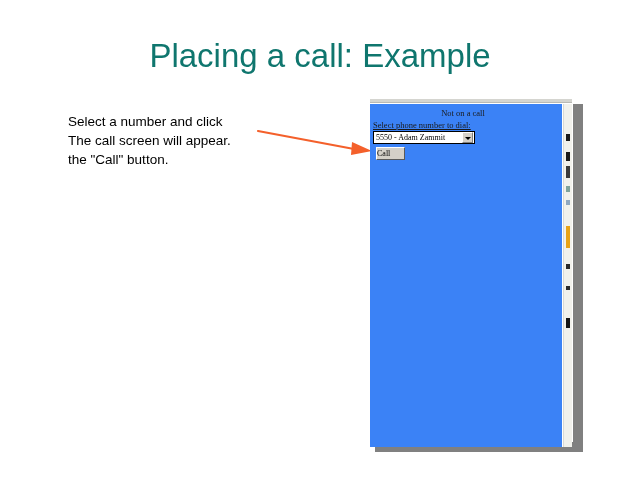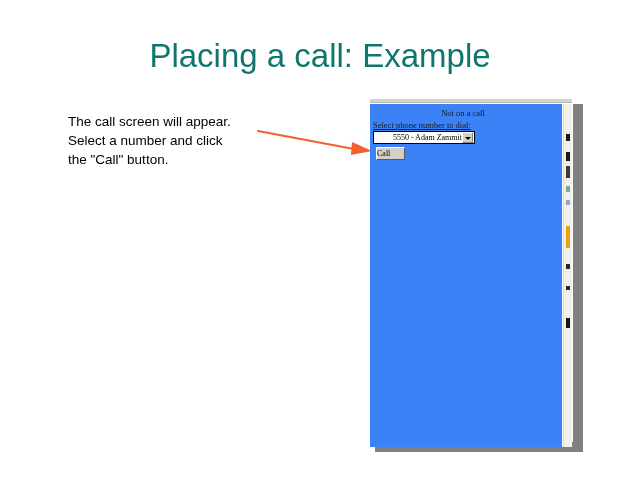--- a/index.html
+++ b/index.html
@@ -145,21 +145,20 @@
     align-items: center;
     font-size: 8px;
   }
   #phone-select-value {
     flex: 1 1 auto;
     padding-left: 2px;
     color: #000000;
     white-space: nowrap;
     overflow: hidden;
     font-family: "Liberation Serif", serif;
-    text-align: right;
   }
   #phone-select-arrow {
     flex: 0 0 auto;
     width: 11px;
     height: 11px;
     margin-right: 1px;
     background: #d4d0c8;
     border-top: 1px solid #ffffff;
     border-left: 1px solid #ffffff;
     border-right: 1px solid #808080;
@@ -213,22 +212,22 @@
   }
 </style>
 </head>
 <body>
 
 <div id="slide">
 
   <div id="slide-title">Placing a call: Example</div>
 
   <div id="body-text">
+    <div class="line">Select a number and click</div>
     <div class="line">The call screen will appear.</div>
-    <div class="line">Select a number and click</div>
     <div class="line">the "Call" button.</div>
   </div>
 
   <svg id="arrow-annotation" viewBox="0 0 118 34">
     <line x1="2" y1="7" x2="98" y2="25" stroke="#f4602b" stroke-width="2.2" stroke-linecap="round"></line>
     <polygon points="96,18 116,27 95,31" fill="#f4602b"></polygon>
   </svg>
 
   <div id="window-shadow-right"></div>
   <div id="window-shadow-bottom"></div>

